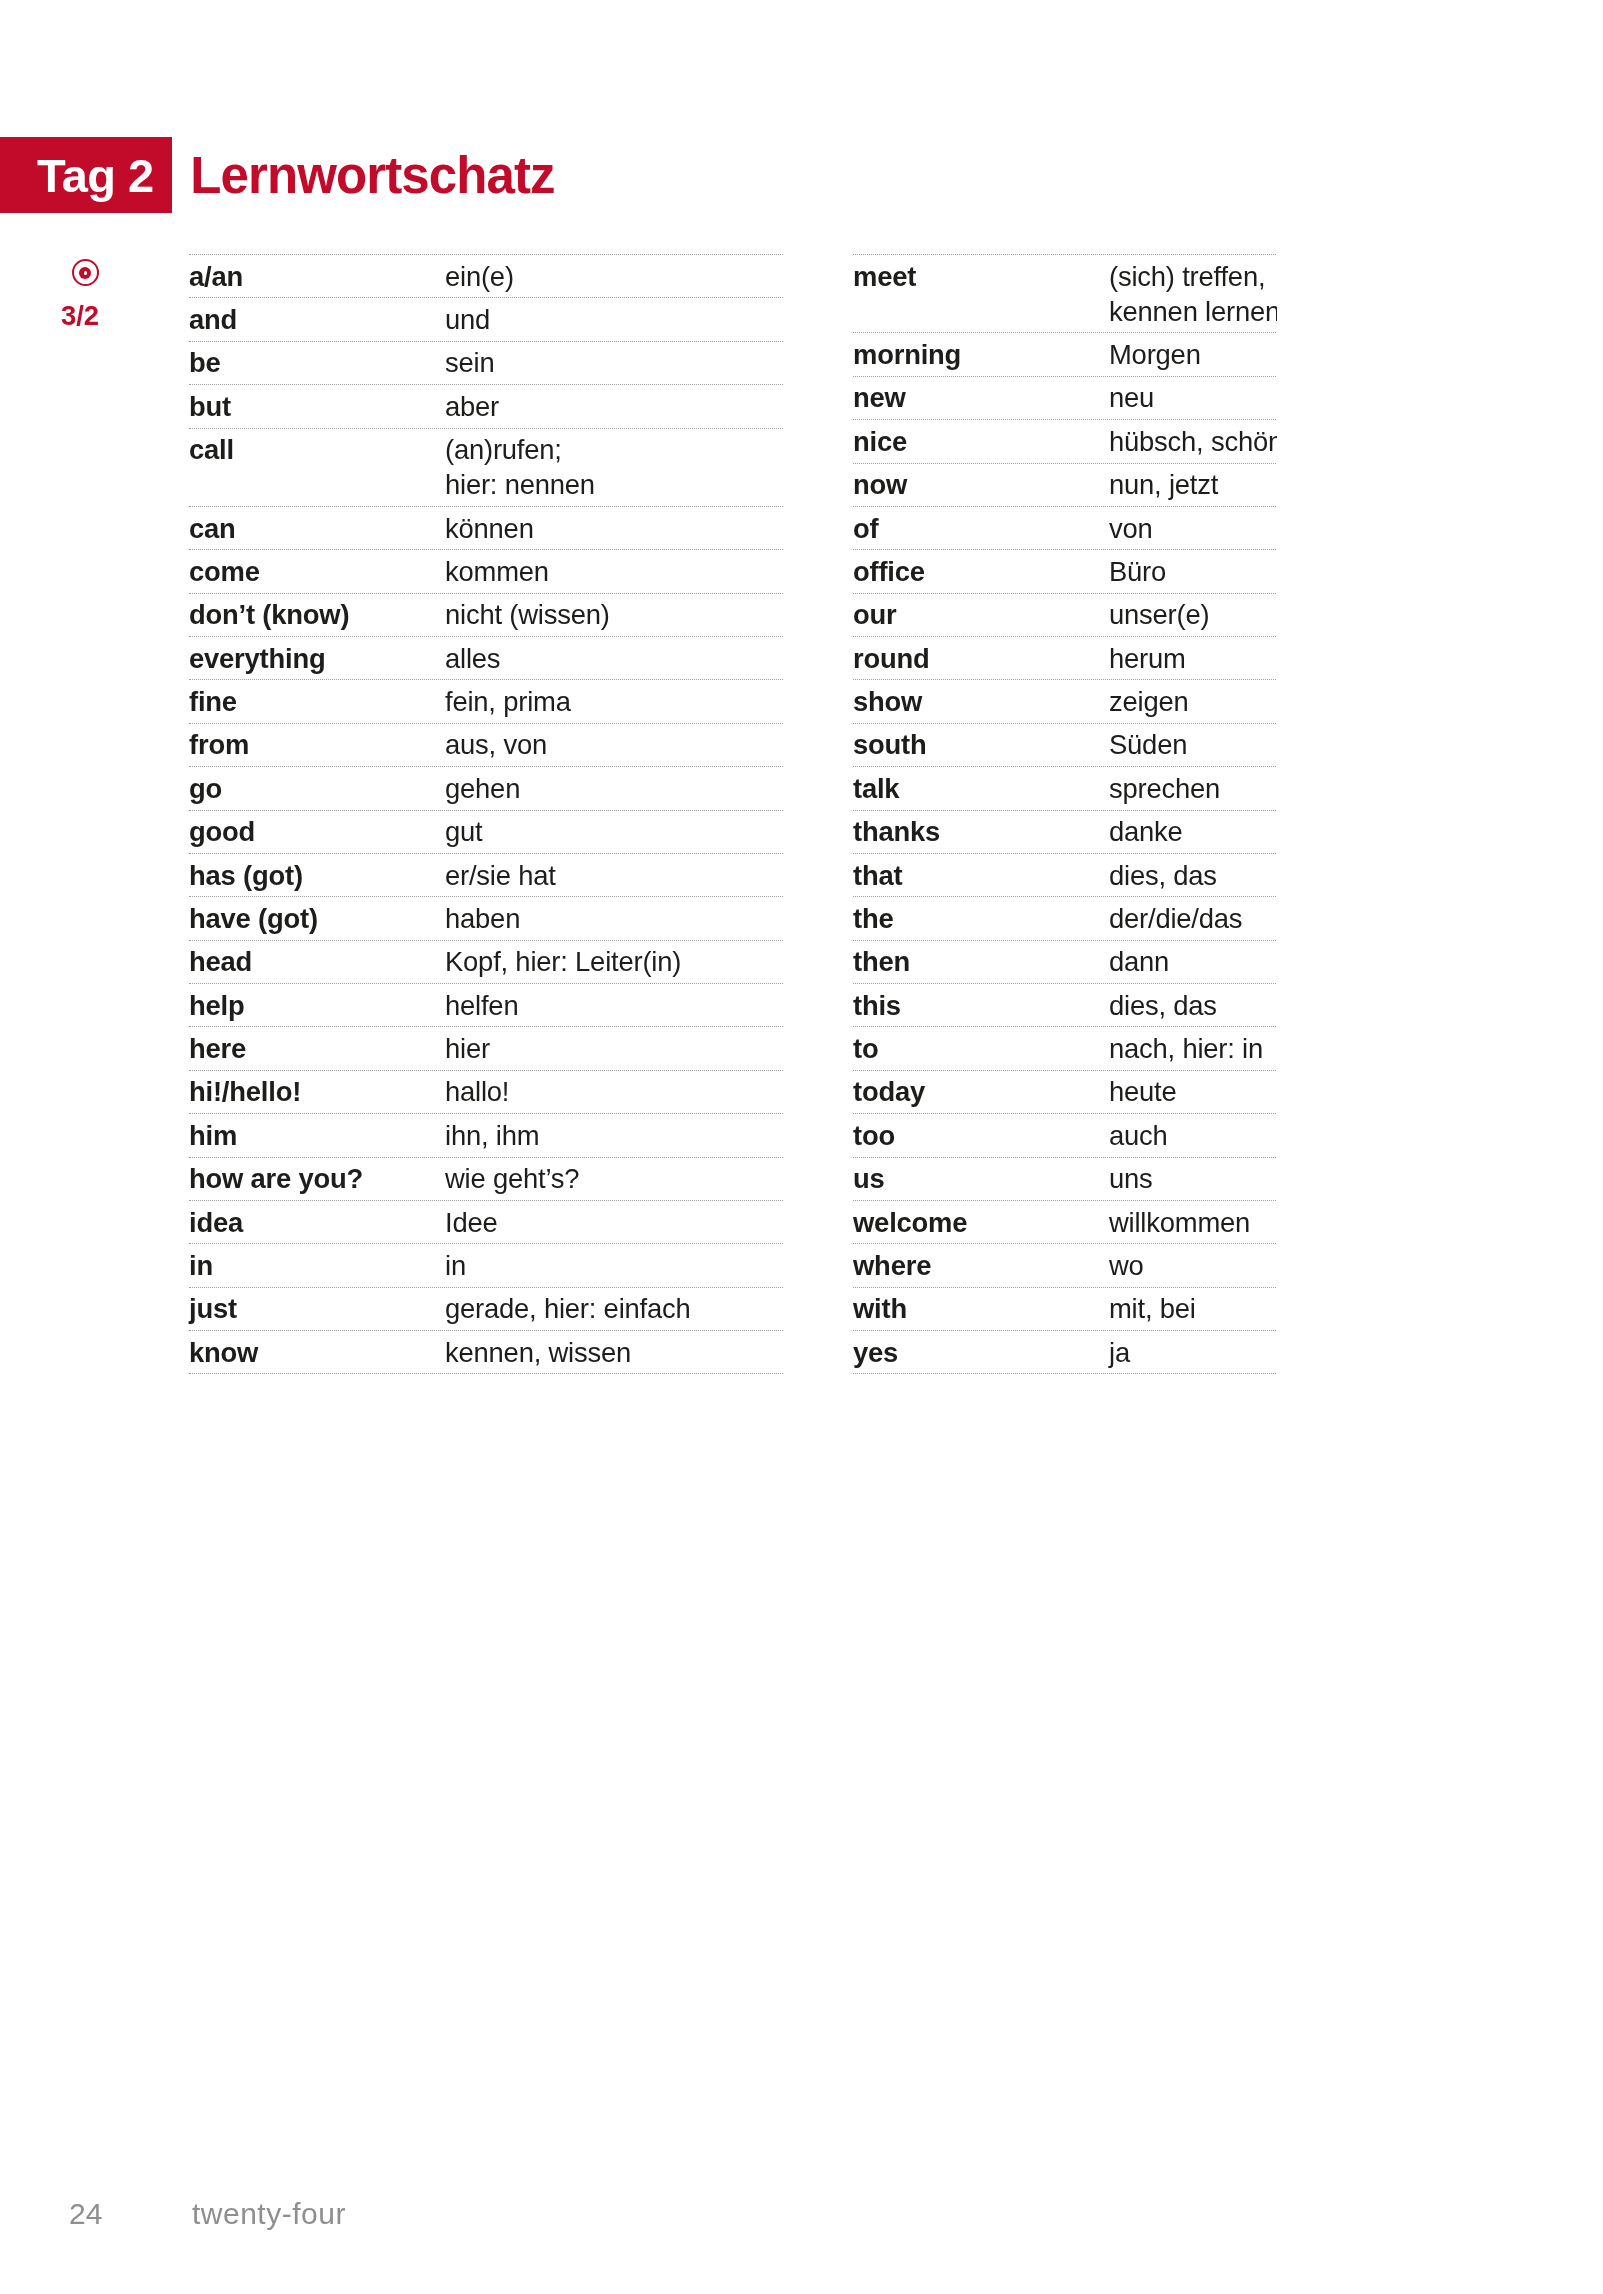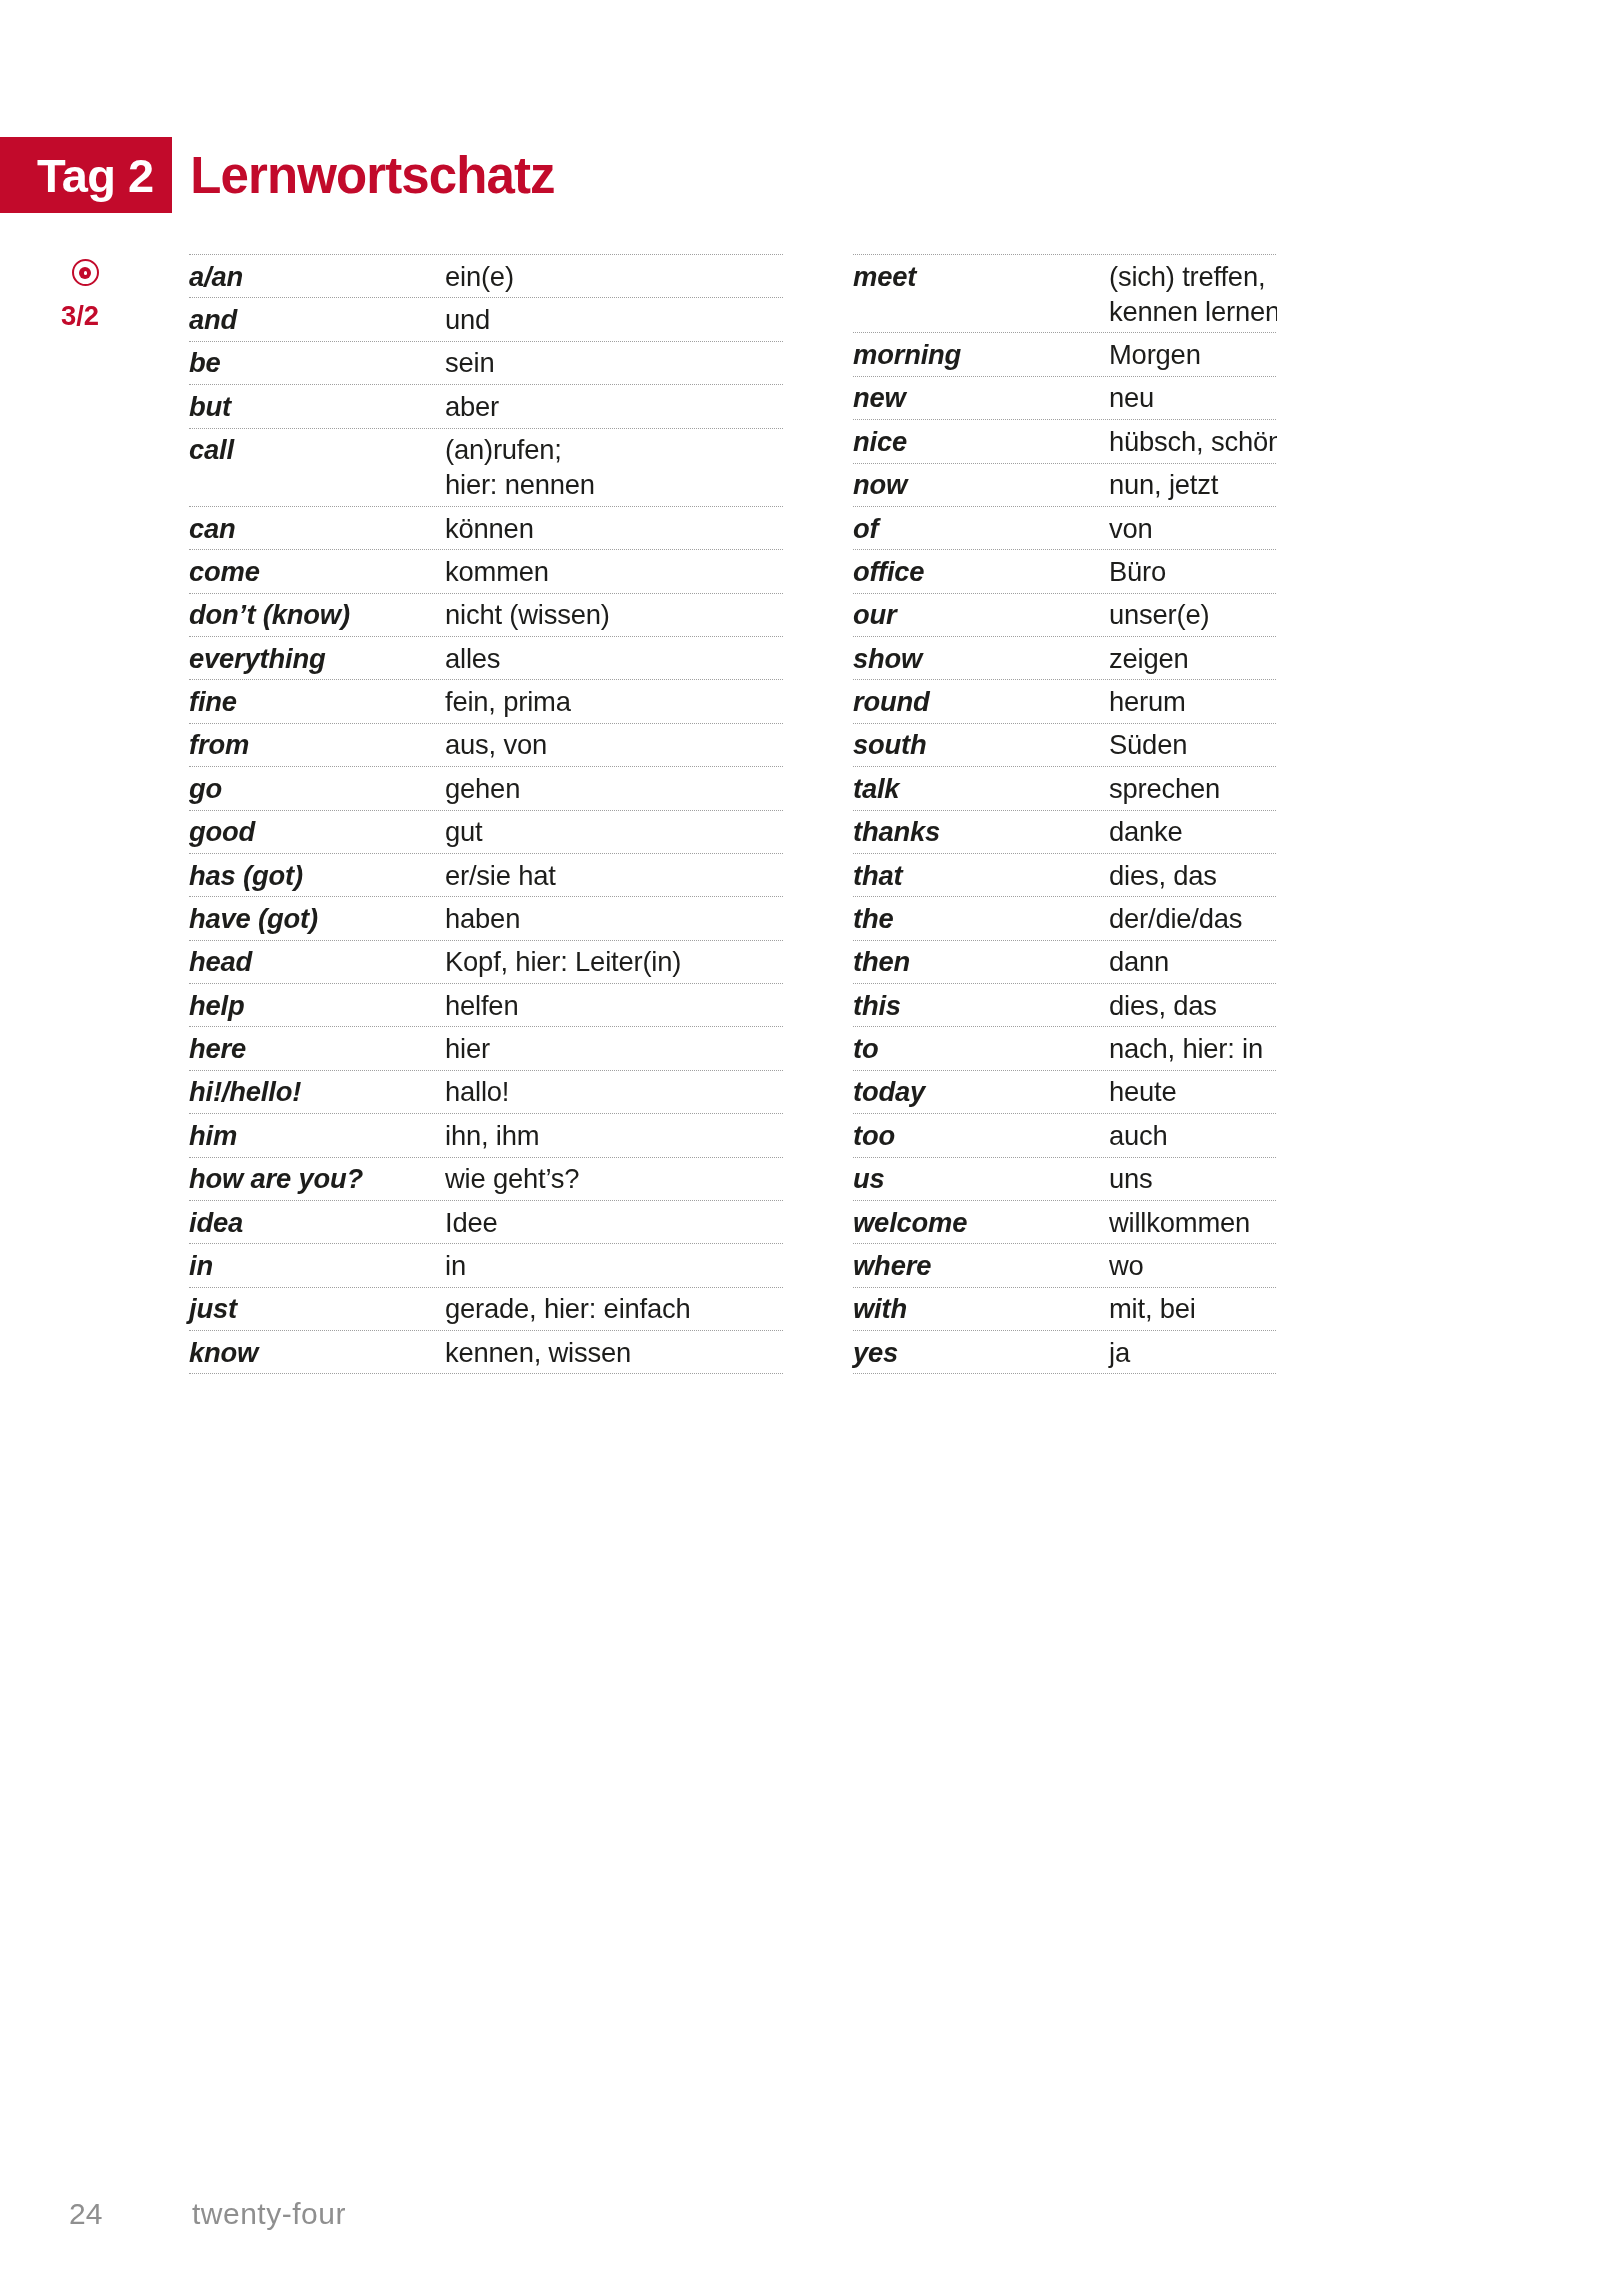--- a/index.html
+++ b/index.html
@@ -62,21 +62,21 @@
     display:flex;
     border-bottom:1.8px dotted var(--separator-gray);
     padding:3.7px 0;
     min-height:35px;
     align-items:flex-start;
   }
   .cell{
     font-size:27.4px;line-height:35px;letter-spacing:-0.2px;
     color:var(--text-dark);
   }
-  .cell.en{flex:0 0 256px;font-weight:700;font-style:italic;}
+  .cell.en{flex:0 0 256px;font-weight:700;}
   .cell.de{flex:1 1 auto;font-weight:400;white-space:pre-line;}
   .footer-num{
     position:absolute;left:69px;top:2195px;
     font-size:30px;line-height:37px;color:var(--footer-gray);
   }
   .footer-word{
     position:absolute;left:192px;top:2195px;
     font-size:30px;line-height:37px;color:var(--footer-gray);letter-spacing:0.5px;
   }
 </style>
@@ -268,30 +268,30 @@
         <span class="cell en">office</span>
         <span class="cell de">Büro</span>
       </div>
 
       <div class="row">
         <span class="cell en">our</span>
         <span class="cell de">unser(e)</span>
       </div>
 
       <div class="row">
+        <span class="cell en">round</span>
+        <span class="cell de">herum</span>
+      </div>
+
+      <div class="row">
         <span class="cell en">show</span>
         <span class="cell de">zeigen</span>
       </div>
 
       <div class="row">
-        <span class="cell en">round</span>
-        <span class="cell de">herum</span>
-      </div>
-
-      <div class="row">
         <span class="cell en">south</span>
         <span class="cell de">Süden</span>
       </div>
 
       <div class="row">
         <span class="cell en">talk</span>
         <span class="cell de">sprechen</span>
       </div>
 
       <div class="row">

